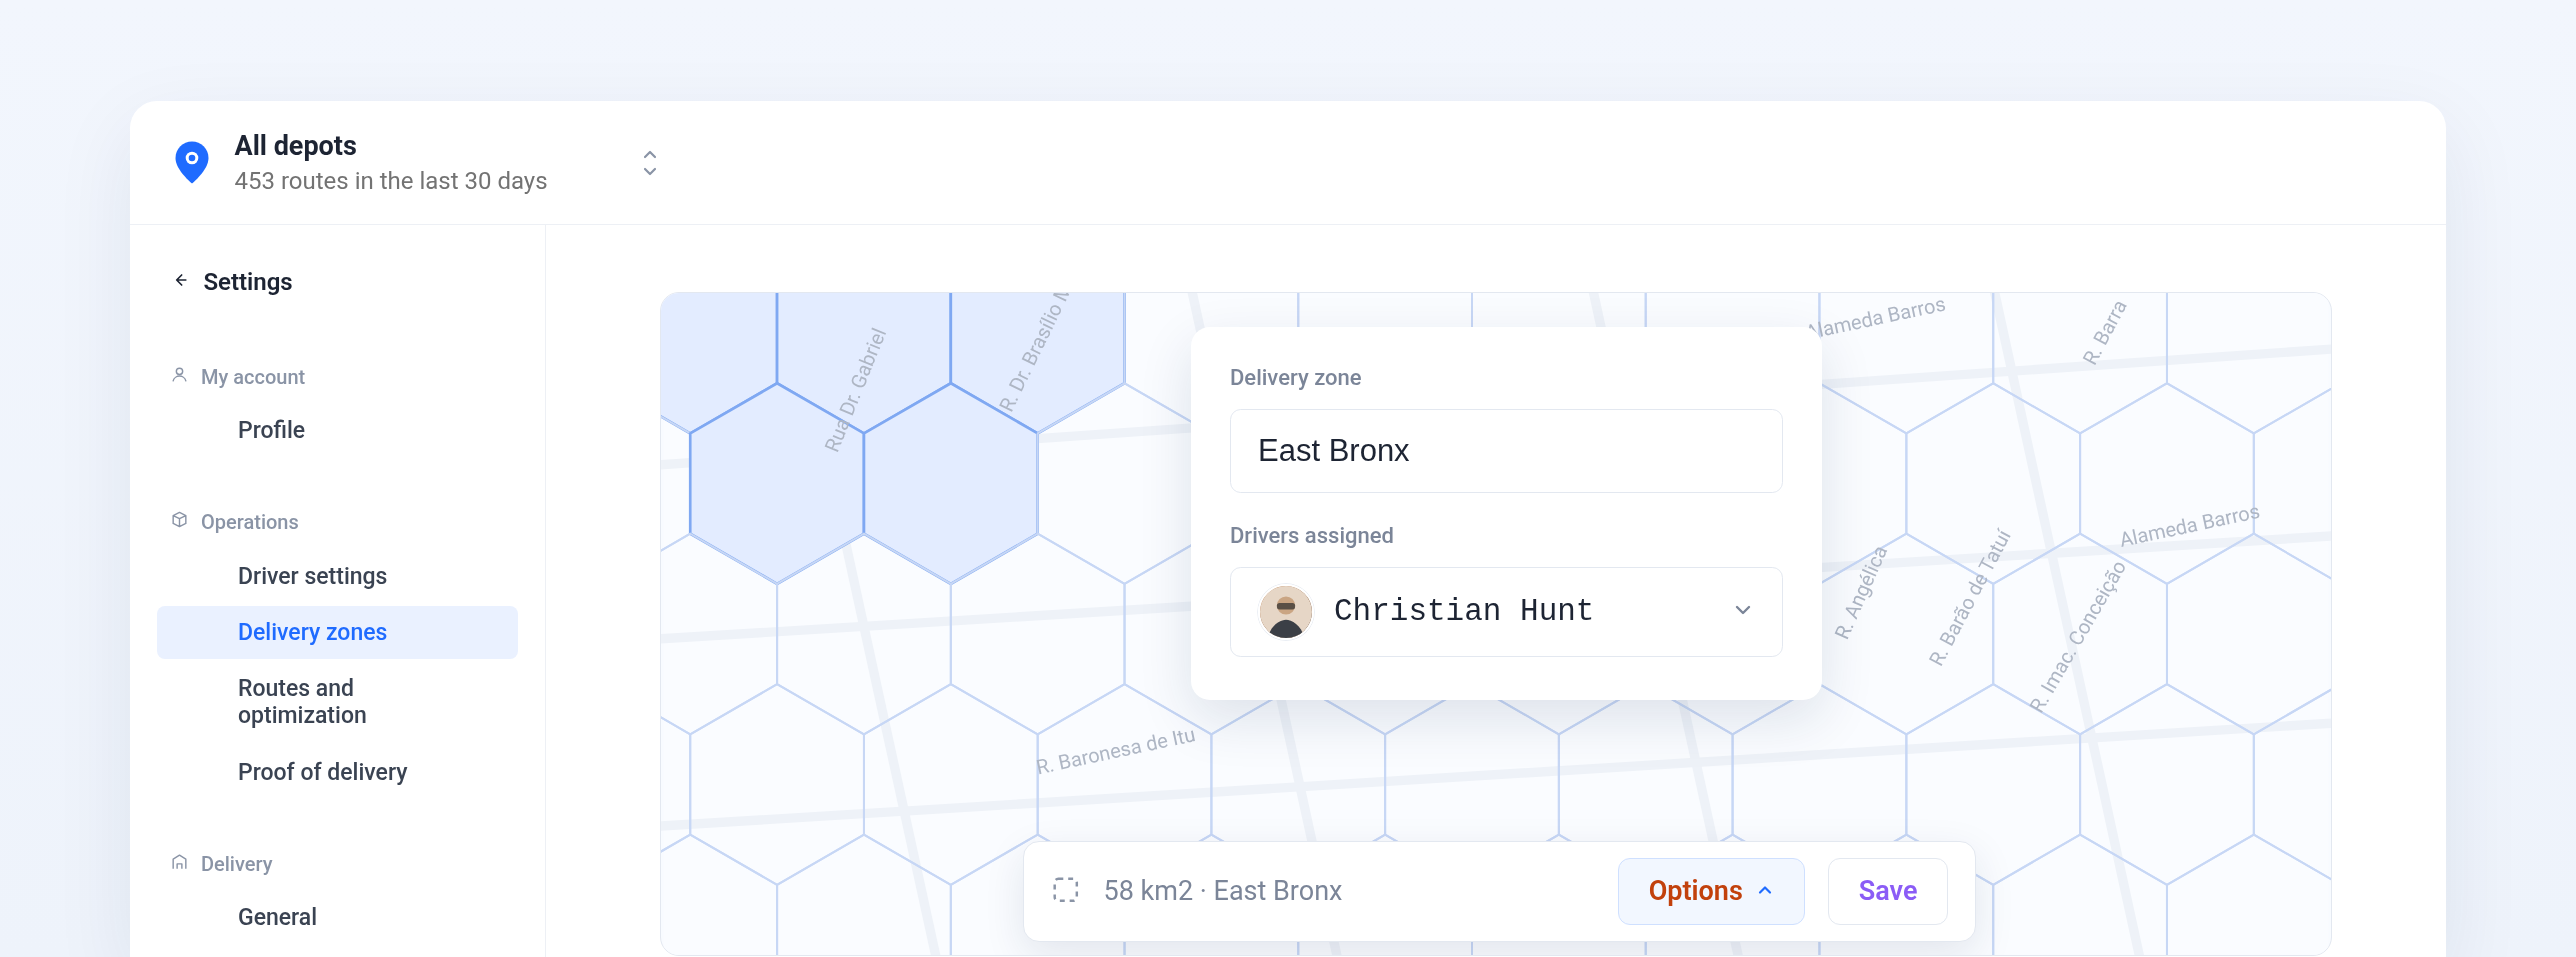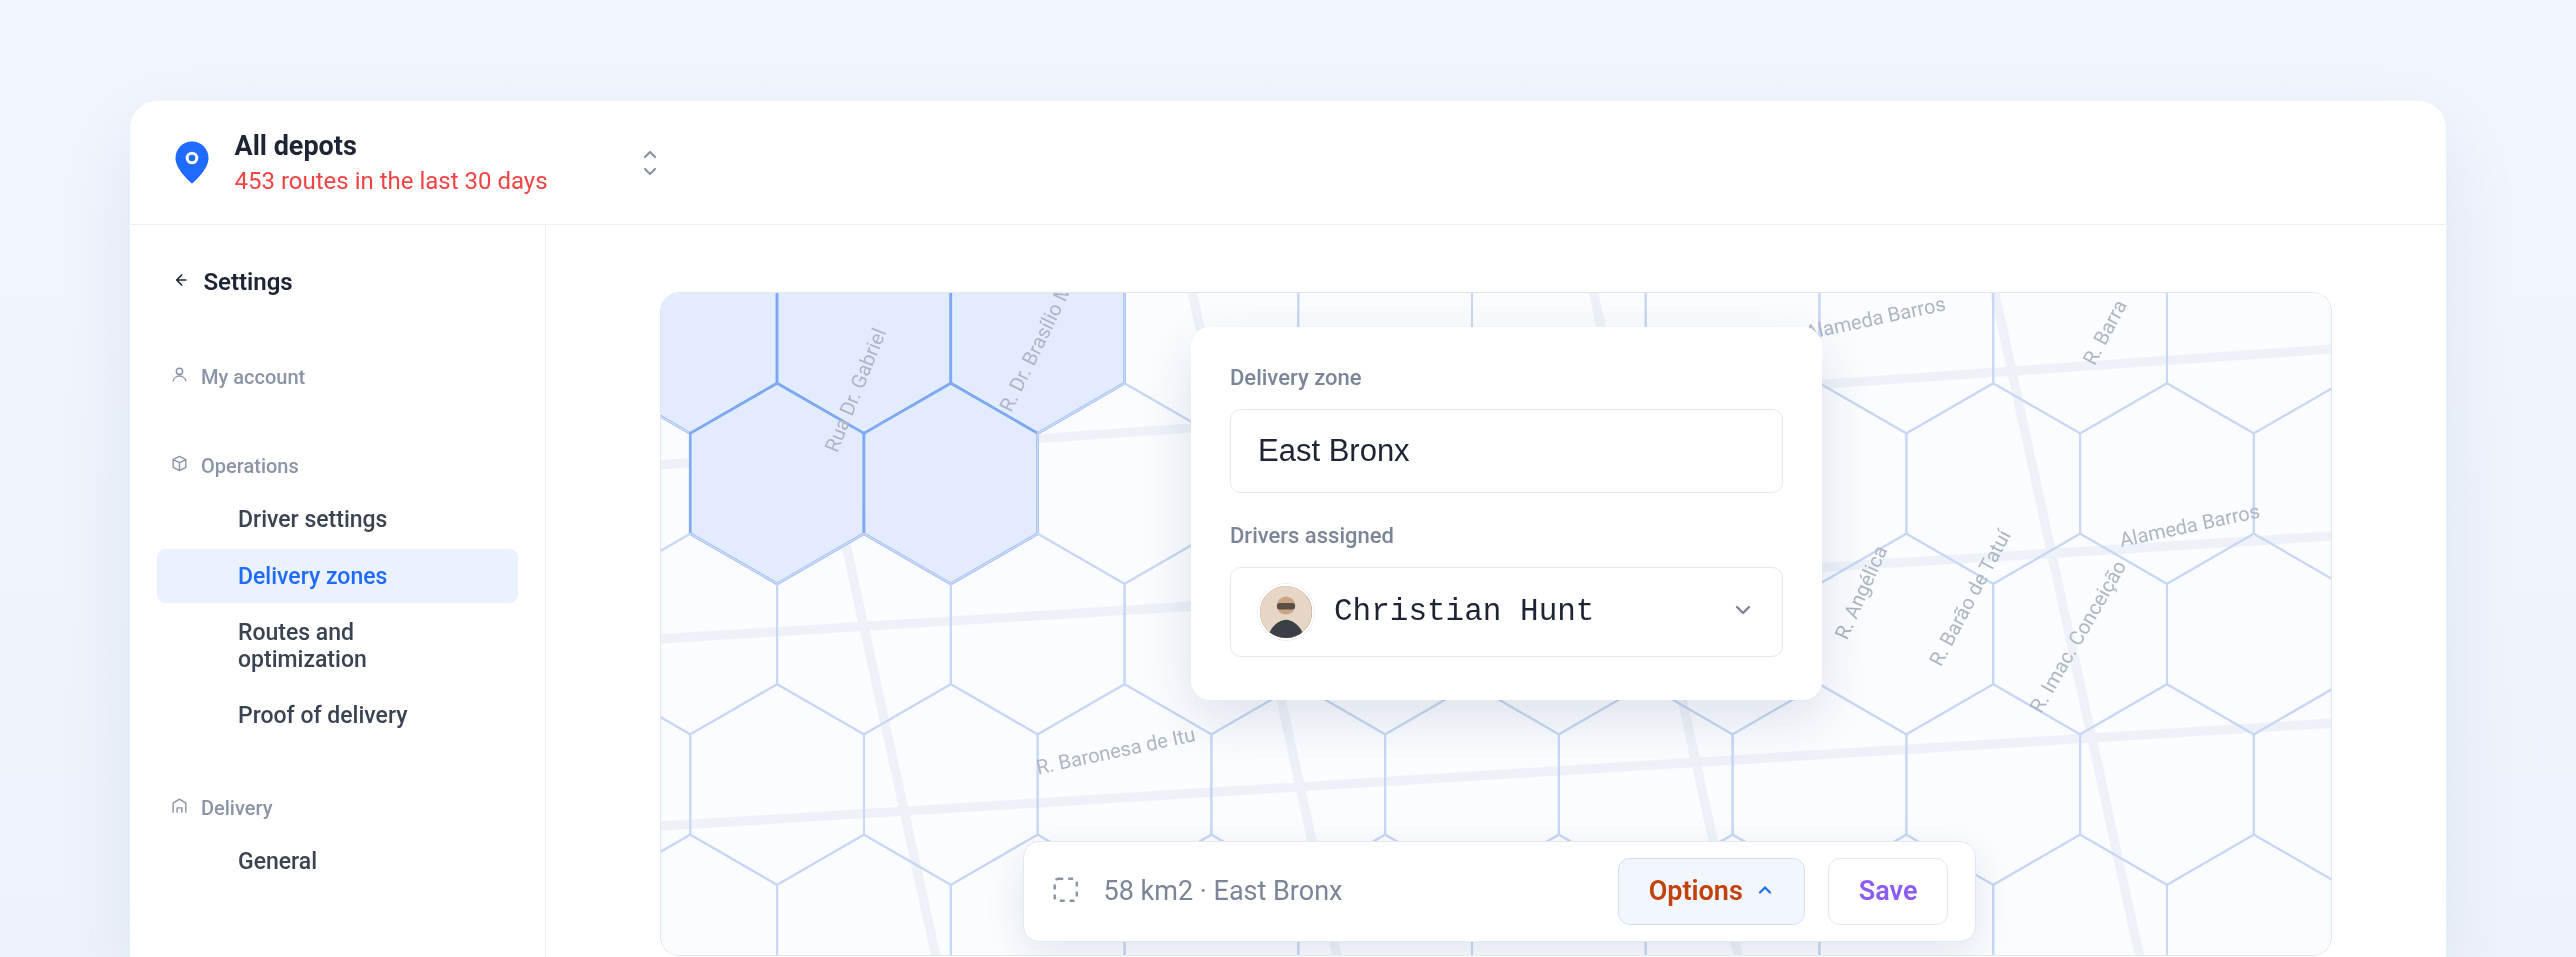--- a/index.html
+++ b/index.html
@@ -31,21 +31,21 @@
   display: flex; align-items: center;
   padding: 0 40px;
   gap: 21.5px;
 }
 .depot-pin {
   width: 43px; height: 43px; flex: 0 0 auto;
   display: flex; align-items: center; justify-content: center;
 }
 .depot-titles { display: flex; flex-direction: column; gap: 5.4px; }
 .depot-title { font-size: 27px; font-weight: 700; color: #1d2433; }
-.depot-subtitle { font-size: 24px; font-weight: 400; color: #ef4444; }
+.depot-subtitle { font-size: 24px; font-weight: 400; color: #737373; }
 .depot-chevrons {
   margin-left: 67px;
   width: 27px; height: 40px;
   display: flex; flex-direction: column; align-items: center; justify-content: center;
   color: #8a94a6;
 }
 
 .app-body { flex: 1; display: flex; }
 .sidebar {
   width: 416px;
@@ -201,20 +201,23 @@
         </div>
 
         <div class="sidebar-group-header">
           <span>
             <svg width="19" height="19" viewBox="0 0 24 24">
                 <circle cx="12" cy="8" r="4" stroke="#8a94a6" stroke-width="1.8" fill="none"></circle>
                 <path d="M4 20c1-4 5-6 8-6s7 2 8 6" stroke="#8a94a6" stroke-width="1.8" fill="none" stroke-linecap="round"></path>
               </svg>
           </span>
           <span>My account</span>
+        </div>
+        <div class="sidebar-item">
+          <span>Profile</span>
         </div>
 
         <div class="sidebar-group-header">
           <span>
             <svg width="19" height="19" viewBox="0 0 24 24">
                 <path d="M12 3l8 4v10l-8 4-8-4V7l8-4zM4 7l8 4 8-4M12 11v10" stroke="#8a94a6" stroke-width="1.8" fill="none" stroke-linejoin="round"></path>
               </svg>
           </span>
           <span>Operations</span>
         </div>

